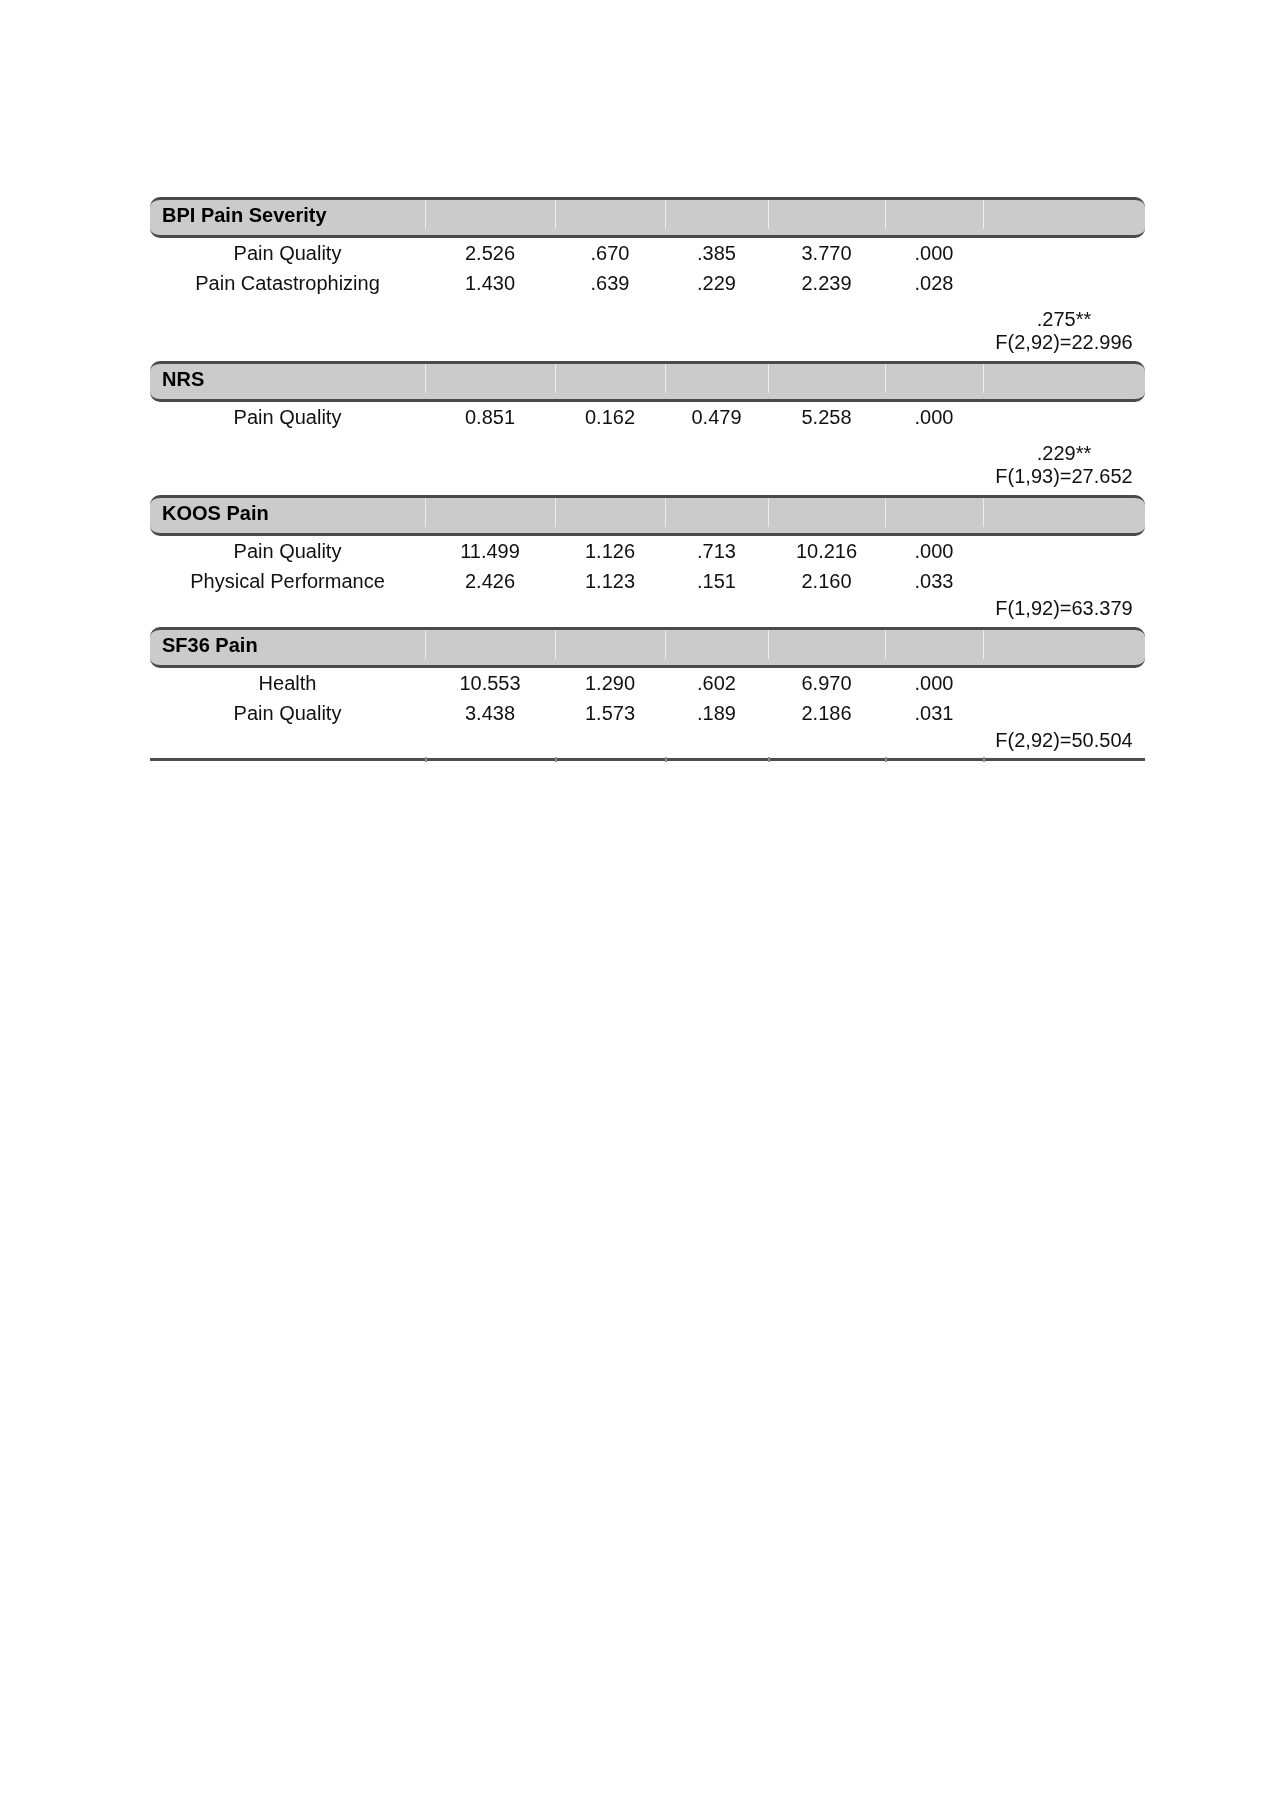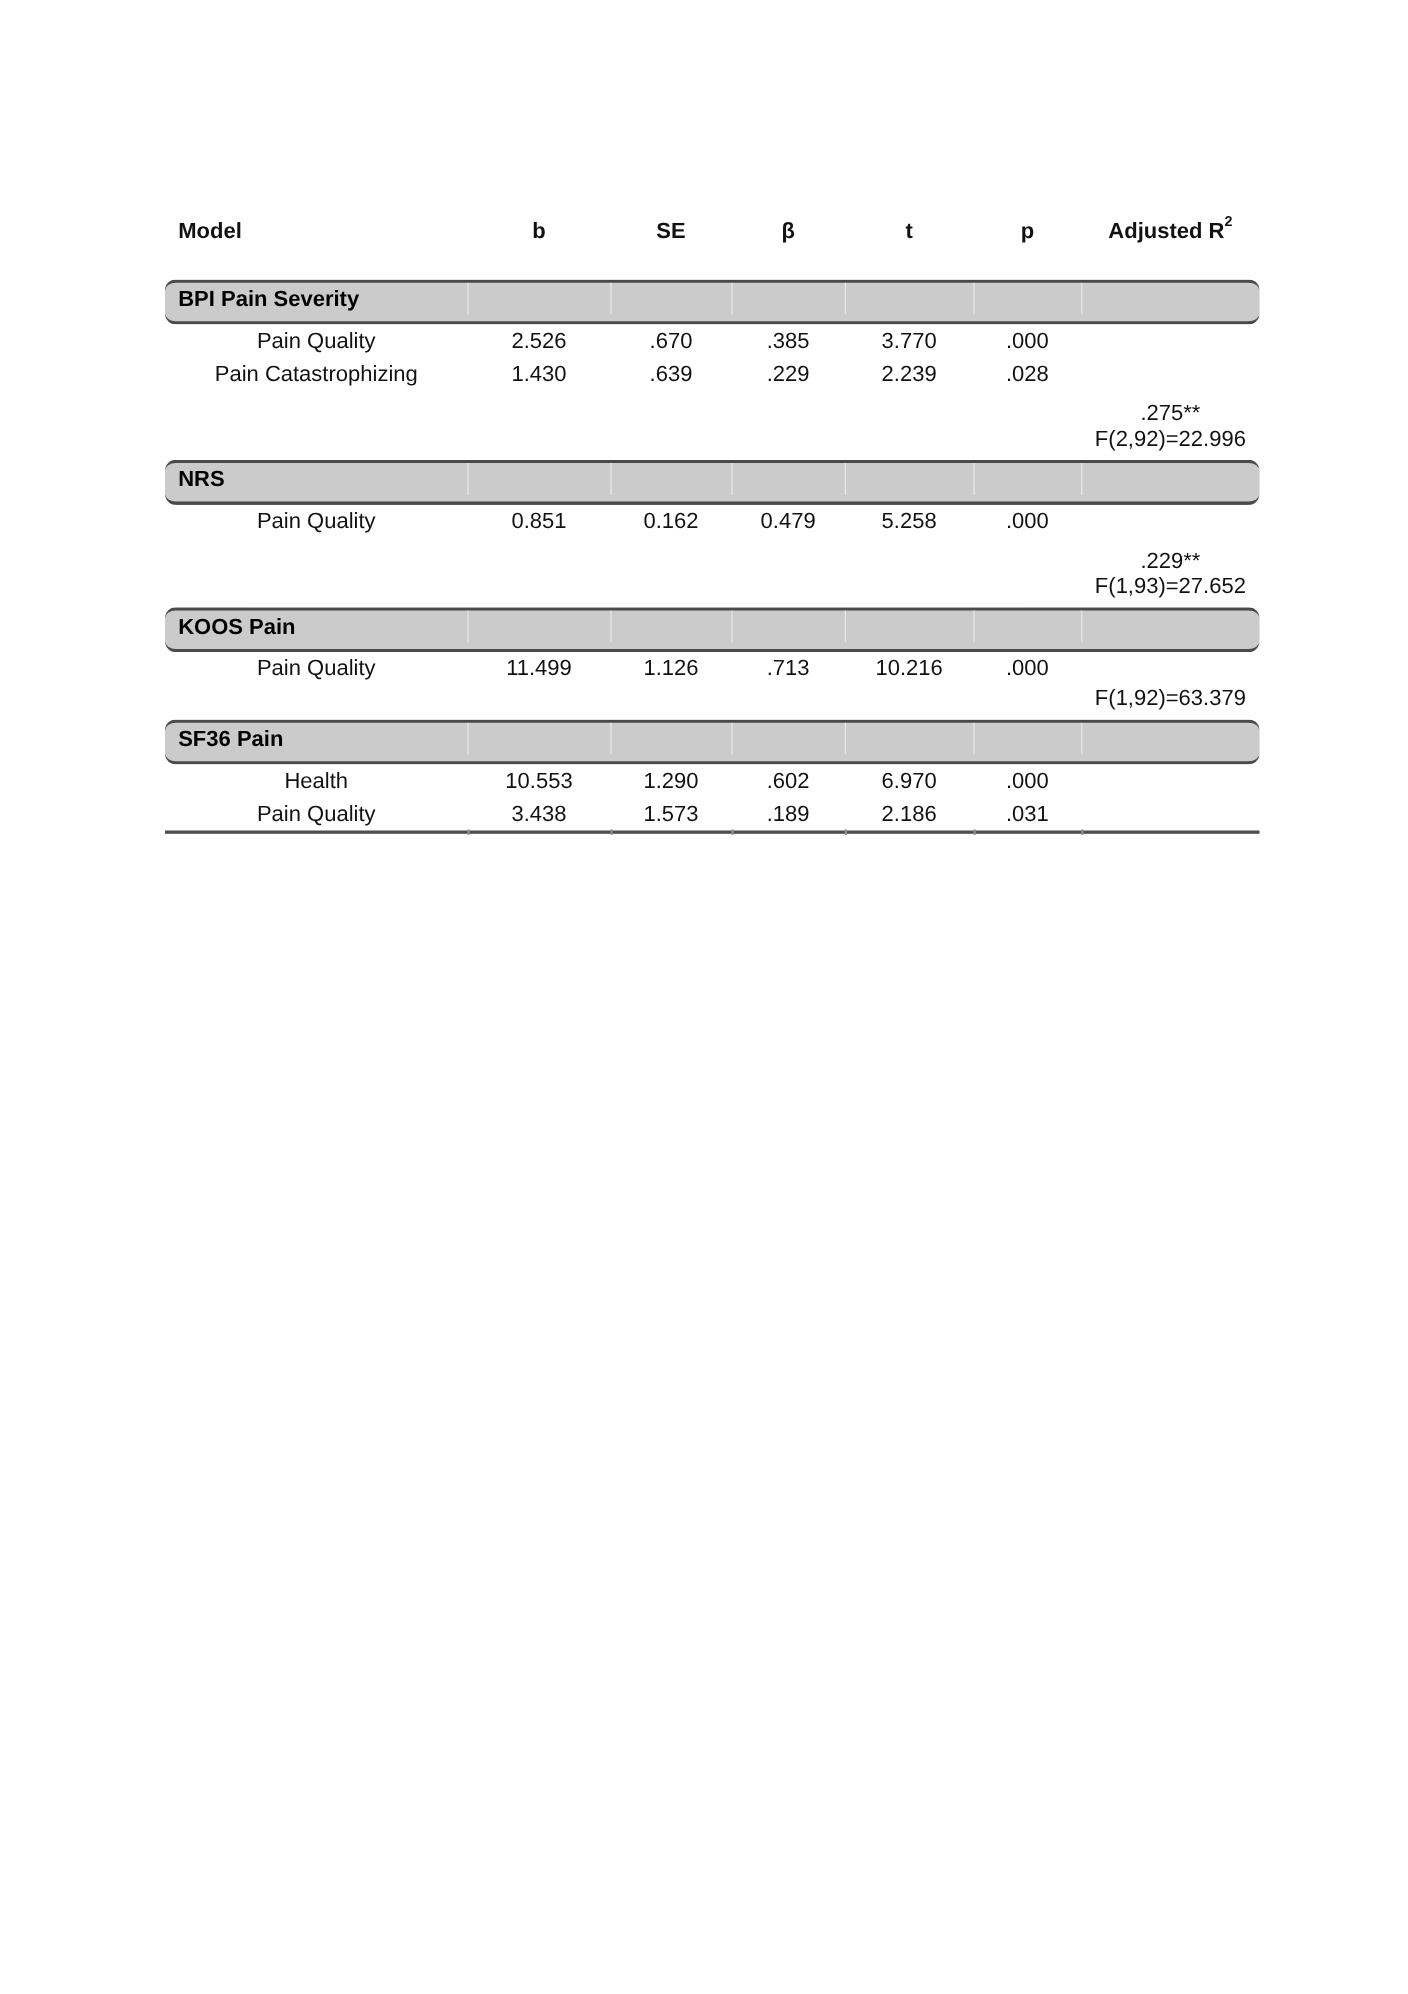--- a/index.html
+++ b/index.html
@@ -59,32 +59,20 @@
   .tick{
     position:absolute;
     bottom:-4px;width:2px;height:5px;
     background:#8f8f8f;
   }
 </style>
 </head>
 <body>
 
 <div class="tbl">
-  <div class="row header">
-    <div class="cell c-model">Model</div>
-    <div class="cell c-b">b</div>
-    <div class="cell c-se">SE</div>
-    <div class="cell c-beta">β</div>
-    <div class="cell c-t">t</div>
-    <div class="cell c-p">p</div>
-    <div class="cell c-r2">
-        <span>Adjusted R</span>
-        <span class="sup">2</span>
-      </div>
-  </div>
   <div id="sections">
       <div class="row band">
         <div class="cell c-model">BPI Pain Severity</div>
         <div class="cell c-b"></div>
         <div class="cell c-se"></div>
         <div class="cell c-beta"></div>
         <div class="cell c-t"></div>
         <div class="cell c-p"></div>
         <div class="cell c-r2"></div>
       </div>
@@ -171,20 +159,29 @@
       </div>
       <div class="row data-row">
         <div class="cell c-model">Pain Quality</div>
         <div class="cell c-b">11.499</div>
         <div class="cell c-se">1.126</div>
         <div class="cell c-beta">.713</div>
         <div class="cell c-t">10.216</div>
         <div class="cell c-p">.000</div>
         <div class="cell c-r2"></div>
       </div>
+      <div class="row data-row">
+        <div class="cell c-model">Physical Performance</div>
+        <div class="cell c-b">2.426</div>
+        <div class="cell c-se">1.123</div>
+        <div class="cell c-beta">.151</div>
+        <div class="cell c-t">2.160</div>
+        <div class="cell c-p">.033</div>
+        <div class="cell c-r2"></div>
+      </div>
       <div class="row f-row">
         <div class="cell c-model"></div>
         <div class="cell c-b"></div>
         <div class="cell c-se"></div>
         <div class="cell c-beta"></div>
         <div class="cell c-t"></div>
         <div class="cell c-p"></div>
         <div class="cell c-r2">F(1,92)=63.379</div>
       </div>
       <div class="row band">
@@ -206,20 +203,29 @@
         <div class="cell c-r2"></div>
       </div>
       <div class="row data-row">
         <div class="cell c-model">Pain Quality</div>
         <div class="cell c-b">3.438</div>
         <div class="cell c-se">1.573</div>
         <div class="cell c-beta">.189</div>
         <div class="cell c-t">2.186</div>
         <div class="cell c-p">.031</div>
         <div class="cell c-r2"></div>
+      </div>
+      <div class="row f-row last">
+        <div class="cell c-model"></div>
+        <div class="cell c-b"></div>
+        <div class="cell c-se"></div>
+        <div class="cell c-beta"></div>
+        <div class="cell c-t"></div>
+        <div class="cell c-p"></div>
+        <div class="cell c-r2">F(2,92)=50.504</div>
       </div>
     </div>
   <div class="tick" style="left:275px"></div>
   <div class="tick" style="left:405px"></div>
   <div class="tick" style="left:515px"></div>
   <div class="tick" style="left:618px"></div>
   <div class="tick" style="left:735px"></div>
   <div class="tick" style="left:833px"></div>
 </div>
 

